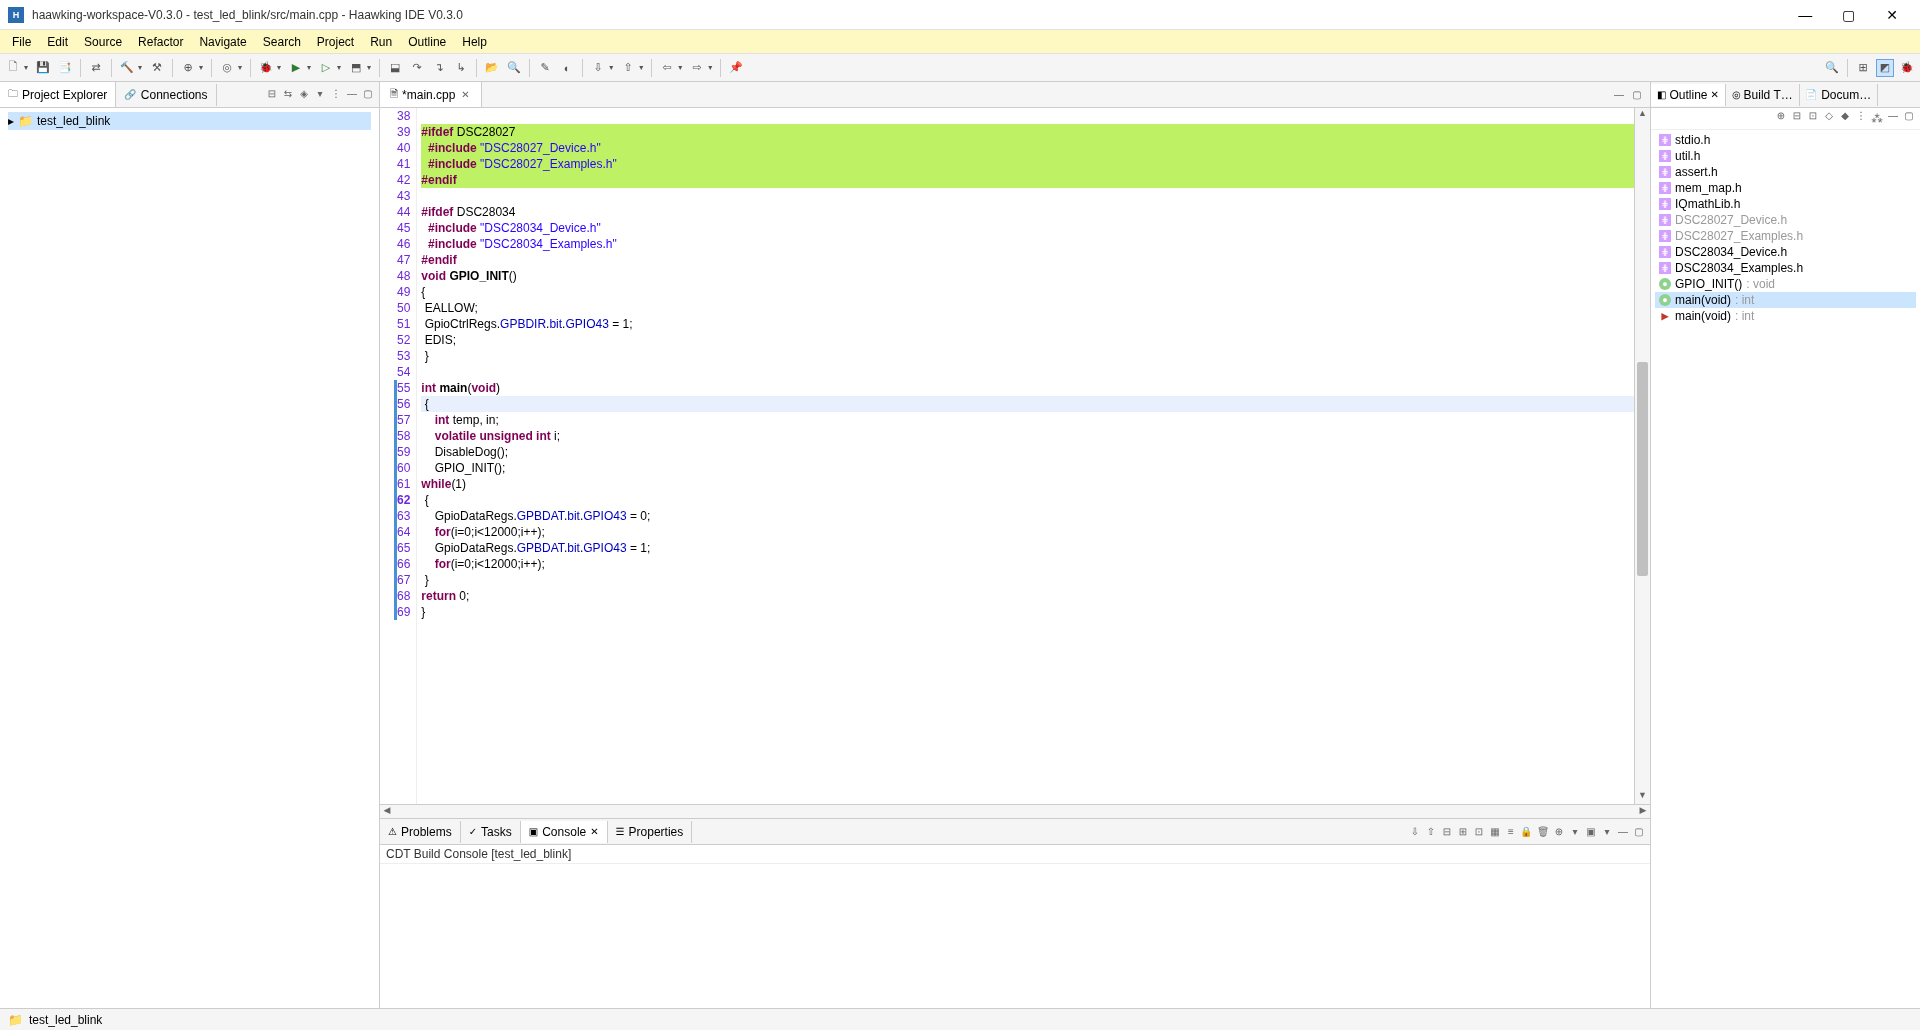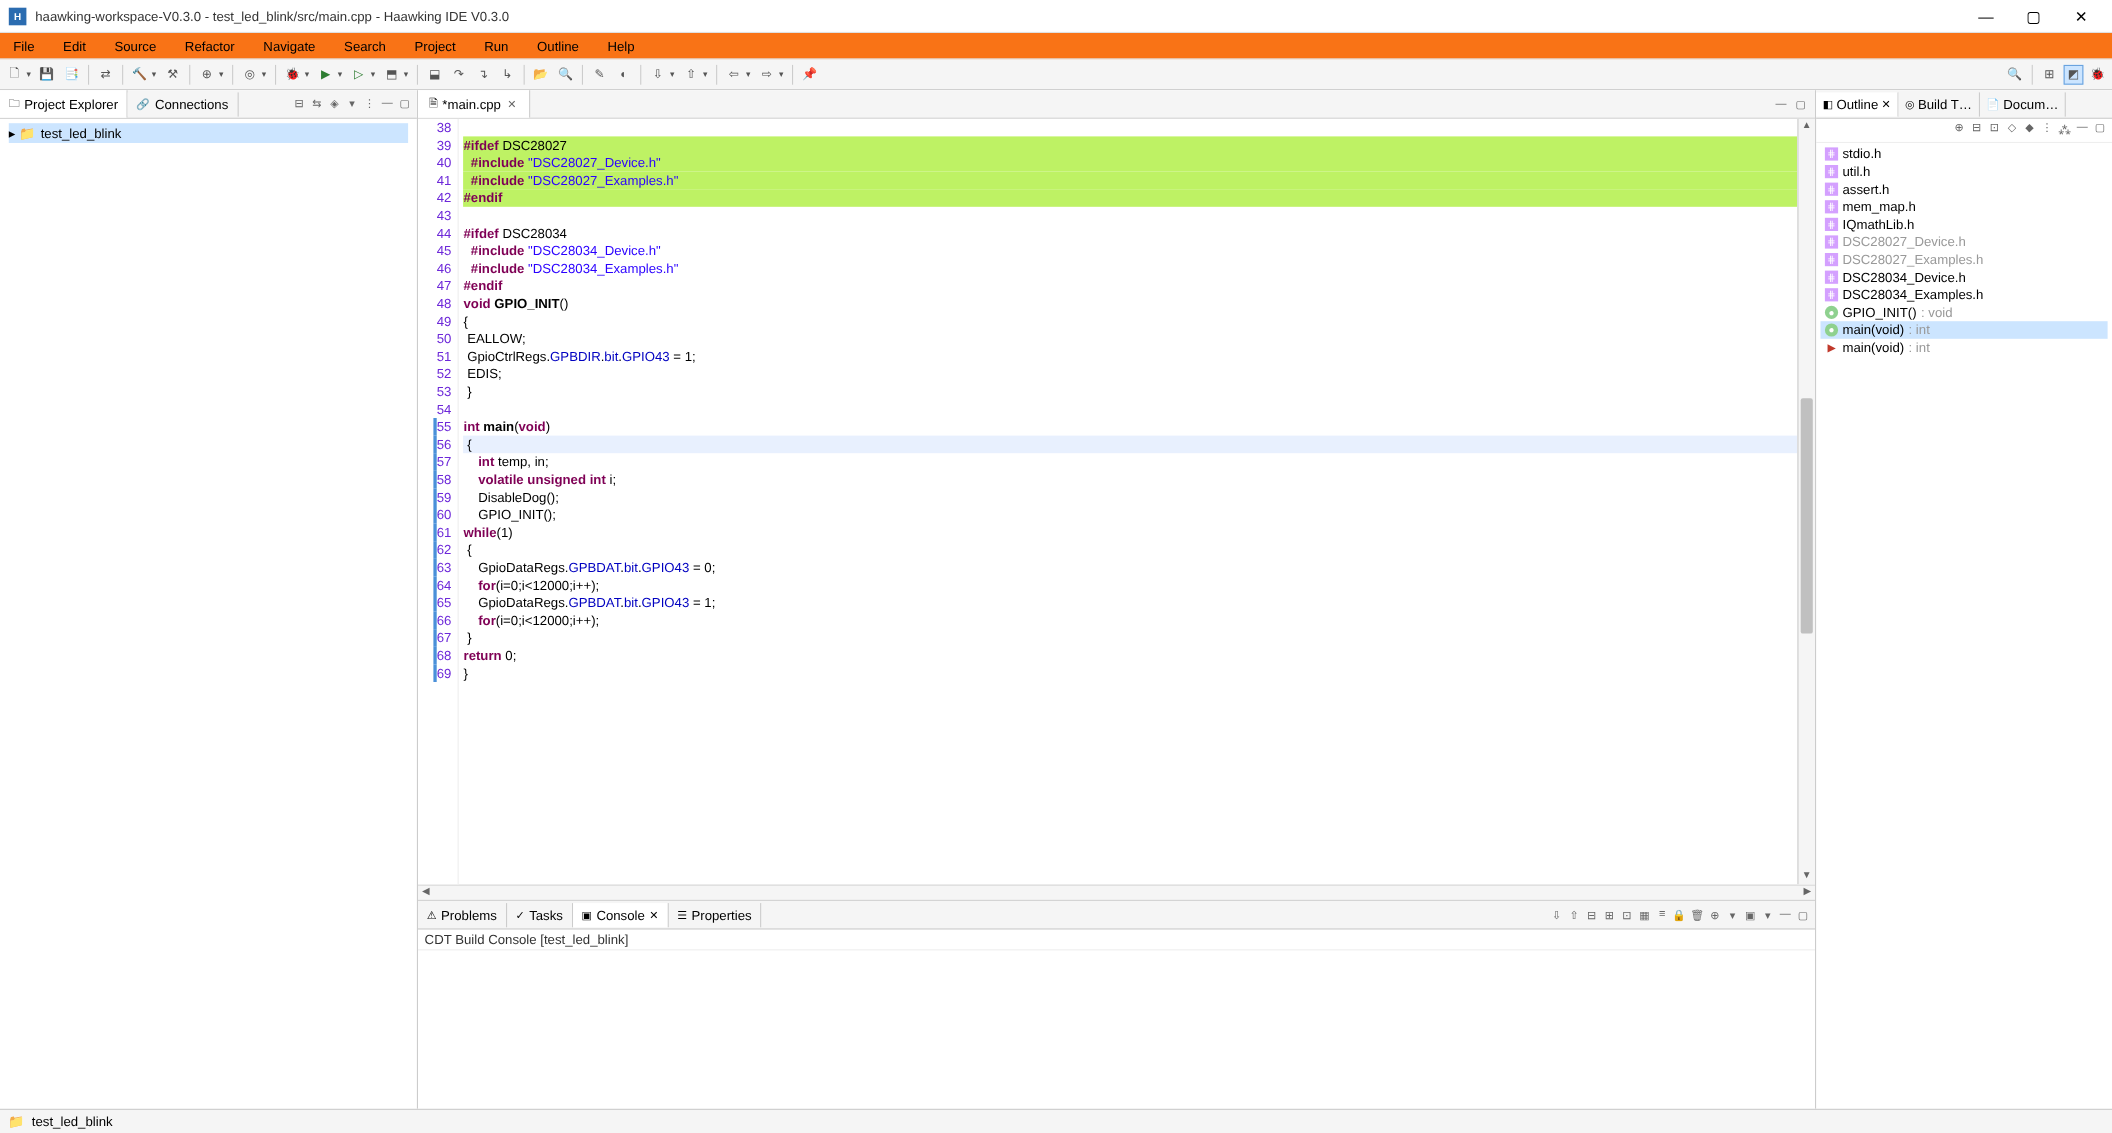--- a/index.html
+++ b/index.html
@@ -1,21 +1,21 @@
 <!DOCTYPE html>
 <html><head>
 <meta charset="utf-8">
 <style>
 * { margin: 0; padding: 0; box-sizing: border-box; font-family: "Segoe UI", Tahoma, sans-serif; font-size: 12px; }
 body { background: #f0f0f0; width: 1920px; height: 1030px; overflow: hidden; display: flex; flex-direction: column; }
 .titlebar { height: 30px; background: #fff; display: flex; align-items: center; padding: 0 8px; border-bottom: 1px solid #e0e0e0; }
 .titlebar .app-icon { width: 16px; height: 16px; background: #2b6cb0; margin-right: 8px; display:inline-flex; align-items:center; justify-content:center; color:#fff; font-size:9px; font-weight:bold; }
 .titlebar .title { flex: 1; color: #333; }
 .titlebar .winbtns span { display: inline-block; width: 40px; text-align: center; font-size: 14px; cursor: default; }
-.menubar { height: 24px; background: #f97316; display: flex; align-items: center; padding: 0 4px; gap: 10px; border-bottom: 1px solid #e0e0e0; }
+.menubar { height: 24px; background: #fef9c3; display: flex; align-items: center; padding: 0 4px; gap: 0; border-bottom: 1px solid #e0e0e0; }
 .menubar span { padding: 2px 8px; cursor: default; }
 .toolbar { height: 28px; background: #f5f5f5; display: flex; align-items: center; padding: 0 4px; gap: 4px; border-bottom: 1px solid #ccc; }
 .tb-btn { width: 18px; height: 18px; display: inline-flex; align-items: center; justify-content: center; font-size: 11px; cursor: default; color:#555; }
 .tb-sep { width: 1px; height: 18px; background: #ccc; margin: 0 2px; }
 .tb-drop { font-size:8px; color:#555; margin-left:-2px; margin-right:2px;}
 .workspace { flex: 1; display: flex; background: #fff; }
 .left-panel { width: 380px; border-right: 1px solid #ccc; display: flex; flex-direction: column; background:#fff; }
 .panel-tabs { height: 26px; display: flex; align-items: center; background: #f5f5f5; border-bottom: 1px solid #ccc; }
 .panel-tab { padding: 4px 8px; background: #fff; border-right: 1px solid #ccc; display:flex; align-items:center; gap:4px; }
 .panel-tab.inactive { background: #f5f5f5; }
@@ -221,21 +221,21 @@
           <div class="ln">52</div>
           <div class="ln">53</div>
           <div class="ln">54</div>
           <div class="ln" style="border-left: 3px solid rgb(74, 144, 217);">55</div>
           <div class="ln" style="border-left: 3px solid rgb(74, 144, 217);">56</div>
           <div class="ln" style="border-left: 3px solid rgb(74, 144, 217);">57</div>
           <div class="ln" style="border-left: 3px solid rgb(74, 144, 217);">58</div>
           <div class="ln" style="border-left: 3px solid rgb(74, 144, 217);">59</div>
           <div class="ln" style="border-left: 3px solid rgb(74, 144, 217);">60</div>
           <div class="ln" style="border-left: 3px solid rgb(74, 144, 217);">61</div>
-          <div class="ln" style="border-left: 3px solid rgb(74, 144, 217);">62</div>
+          <div class="ln" style="border-left: 3px solid rgb(74, 144, 217); font-weight: bold;">62</div>
           <div class="ln" style="border-left: 3px solid rgb(74, 144, 217);">63</div>
           <div class="ln" style="border-left: 3px solid rgb(74, 144, 217);">64</div>
           <div class="ln" style="border-left: 3px solid rgb(74, 144, 217);">65</div>
           <div class="ln" style="border-left: 3px solid rgb(74, 144, 217);">66</div>
           <div class="ln" style="border-left: 3px solid rgb(74, 144, 217);">67</div>
           <div class="ln" style="border-left: 3px solid rgb(74, 144, 217);">68</div>
           <div class="ln" style="border-left: 3px solid rgb(74, 144, 217);">69</div>
         </div>
       <div id="code" class="code"><div class="line">&nbsp;</div><div class="line disabled-code"><span class="kw-purple">#ifdef</span> DSC28027</div><div class="line disabled-code">  <span class="kw-include">#include</span> <span class="str">"DSC28027_Device.h"</span></div><div class="line disabled-code">  <span class="kw-include">#include</span> <span class="str">"DSC28027_Examples.h"</span></div><div class="line disabled-code"><span class="kw-purple">#endif</span></div><div class="line">&nbsp;</div><div class="line"><span class="kw-purple">#ifdef</span> DSC28034</div><div class="line">  <span class="kw-include">#include</span> <span class="str">"DSC28034_Device.h"</span></div><div class="line">  <span class="kw-include">#include</span> <span class="str">"DSC28034_Examples.h"</span></div><div class="line"><span class="kw-purple">#endif</span></div><div class="line"><span class="kw-purple">void</span> <span class="func">GPIO_INIT</span>()</div><div class="line">{</div><div class="line"> EALLOW;</div><div class="line"> GpioCtrlRegs.<span class="ident-blue">GPBDIR</span>.<span class="ident-blue">bit</span>.<span class="ident-blue">GPIO43</span> = 1;</div><div class="line"> EDIS;</div><div class="line"> }</div><div class="line">&nbsp;</div><div class="line"><span class="kw-purple">int</span> <span class="func">main</span>(<span class="kw-purple">void</span>)</div><div class="line hl-line"> {</div><div class="line">    <span class="kw-purple">int</span> temp, in;</div><div class="line">    <span class="kw-purple">volatile</span> <span class="kw-purple">unsigned</span> <span class="kw-purple">int</span> i;</div><div class="line">    DisableDog();</div><div class="line">    GPIO_INIT();</div><div class="line"><span class="kw-purple">while</span>(1)</div><div class="line"> {</div><div class="line">    GpioDataRegs.<span class="ident-blue">GPBDAT</span>.<span class="ident-blue">bit</span>.<span class="ident-blue">GPIO43</span> = 0;</div><div class="line">    <span class="kw-purple">for</span>(i=0;i&lt;12000;i++);</div><div class="line">    GpioDataRegs.<span class="ident-blue">GPBDAT</span>.<span class="ident-blue">bit</span>.<span class="ident-blue">GPIO43</span> = 1;</div><div class="line">    <span class="kw-purple">for</span>(i=0;i&lt;12000;i++);</div><div class="line"> }</div><div class="line"><span class="kw-purple">return</span> 0;</div><div class="line">}</div></div>
       <div class="vscroll">

